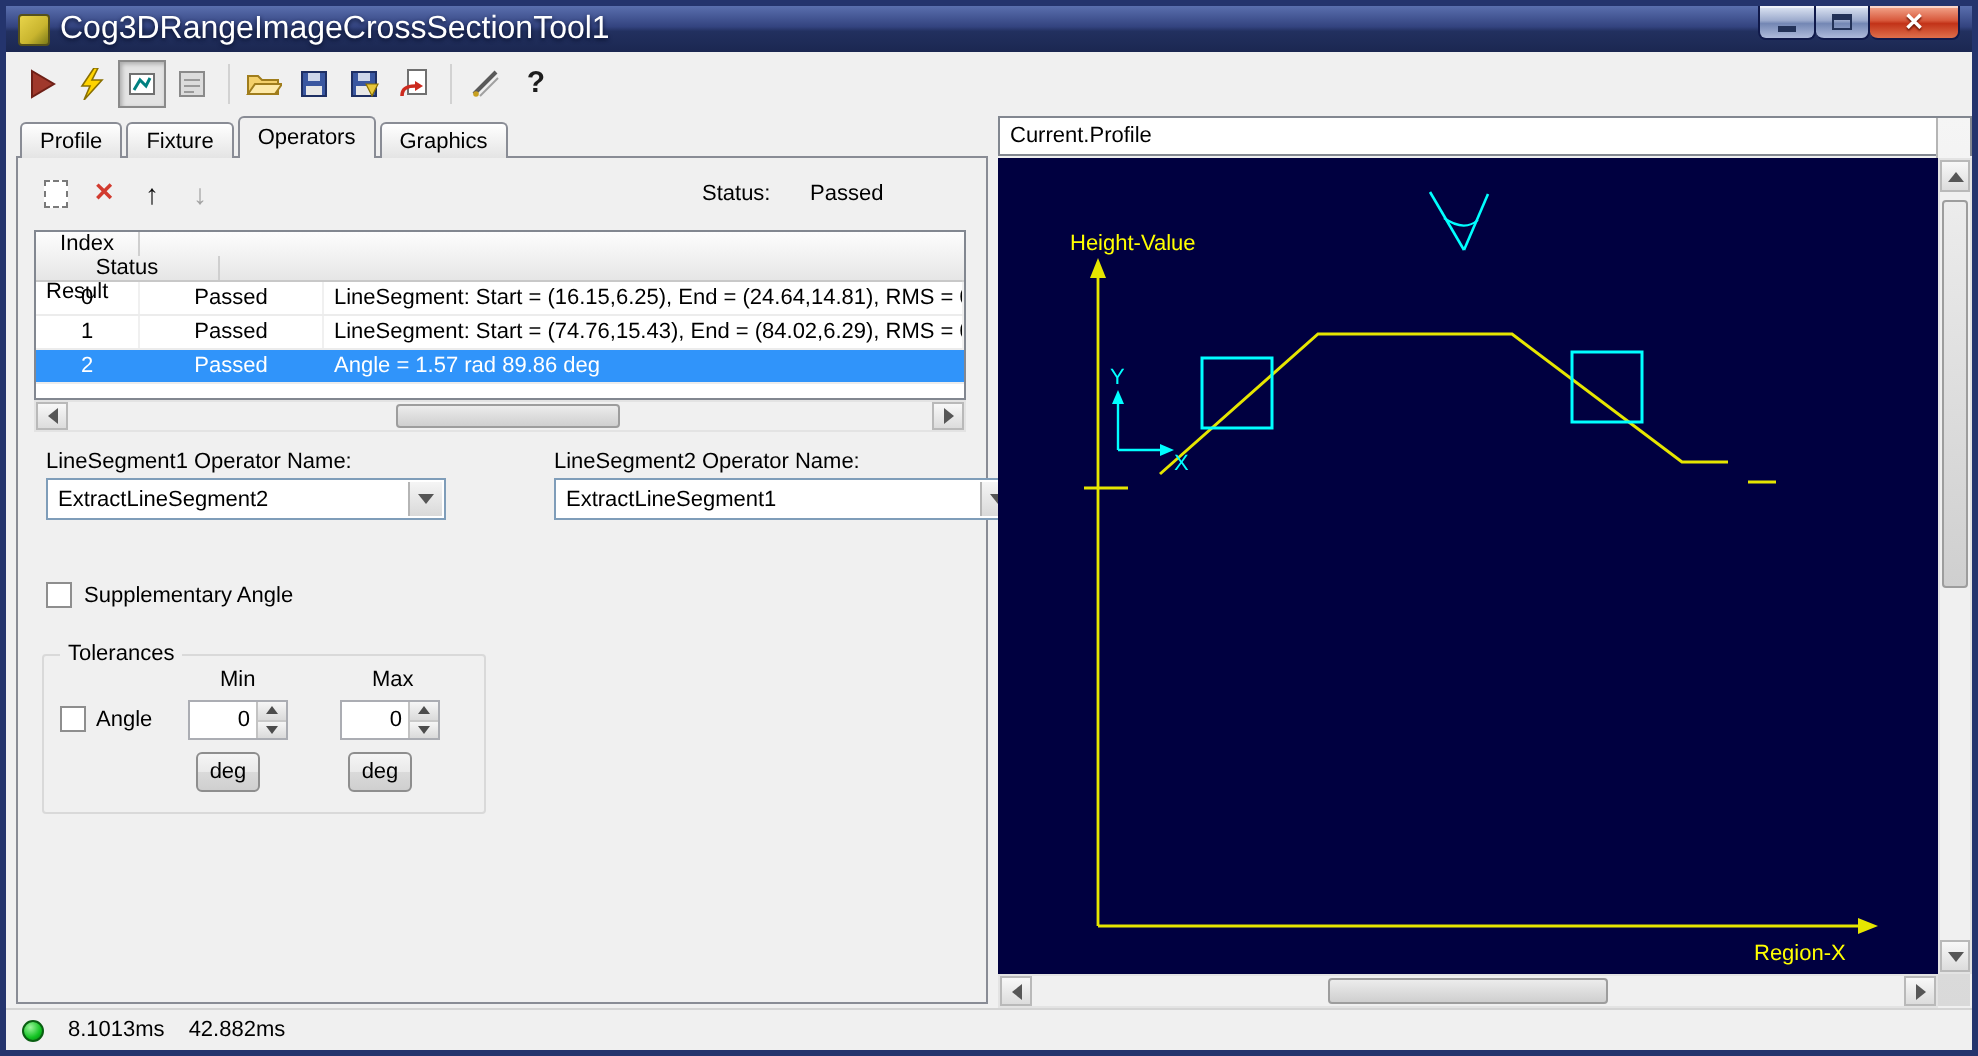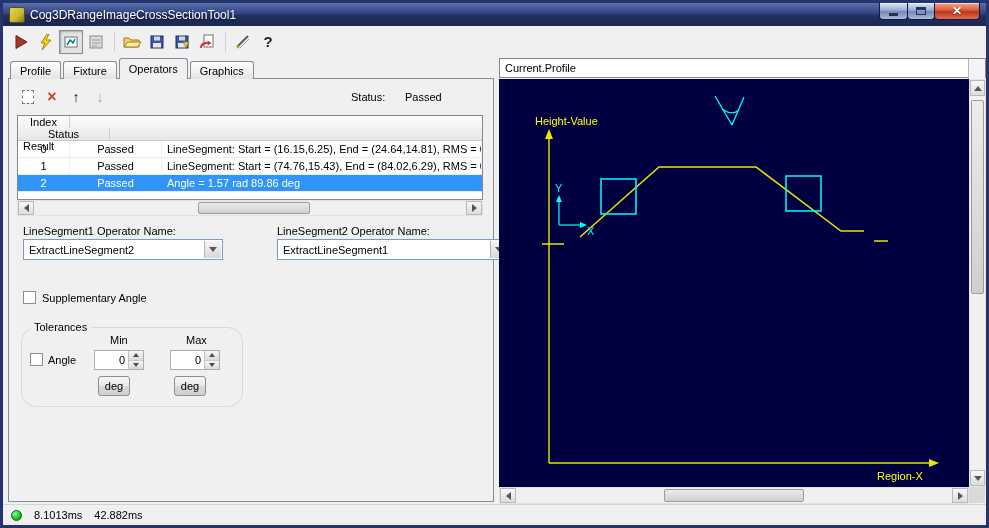--- a/index.html
+++ b/index.html
@@ -8,21 +8,21 @@
 
   .window{position:relative;width:989px;height:528px;border:3px solid #24346d;background:#f0f0f0;}
 
   
   .titlebar{position:absolute;top:0;left:0;right:0;height:23px;
     background:linear-gradient(180deg,#5a6fae 0%,#33437f 45%,#22305f 55%,#1b2751 100%);
     display:flex;align-items:center;padding:0 6px;color:#fff;}
   .app-icon{width:16px;height:16px;margin-right:5px;flex:0 0 auto;
     background:linear-gradient(135deg,#e8d44a 0%,#c9b52f 60%,#7c7a18 100%);
     border:1px solid #55501a;border-radius:2px;}
-  .title{font-size:12px;text-shadow:0 1px 2px #0a1230;white-space:nowrap;}
+  .title{font-size:16px;text-shadow:0 1px 2px #0a1230;white-space:nowrap;}
   .win-controls{position:absolute;top:0;right:6px;display:flex;gap:0;}
   .wc-btn{height:17px;border:1px solid #10194a;border-top:none;display:flex;align-items:center;justify-content:center;
     border-radius:0 0 4px 4px;box-shadow:inset 0 1px 0 rgba(255,255,255,.55);cursor:default;}
   .wc-btn.min,.wc-btn.max{background:linear-gradient(#dfe7f5,#9dabcd 45%,#7487b4 55%,#aebadb);}
   .wc-btn.min{width:29px;}
   .wc-btn.max{width:27px;border-left:none;}
   .wc-btn.close{width:45px;border-left:none;background:linear-gradient(#f4a88f,#d8593c 45%,#c23318 55%,#df6f4c);}
   .glyph-min{width:9px;height:3px;background:#233258;margin-top:6px;}
   .glyph-max{width:10px;height:8px;border:1px solid #233258;border-top:3px solid #233258;}
   .glyph-close{color:#fff;font-size:12px;font-weight:bold;line-height:1;text-shadow:0 1px 1px #6d1606;}
@@ -97,21 +97,21 @@
   .combo-seg2{left:268px;top:160px;width:232px;}
   .combo-arrow{position:absolute;right:1px;top:1px;bottom:1px;width:17px;
     background:linear-gradient(#f5f5f5,#d9d9d9);border-left:1px solid #b5b5b5;display:flex;align-items:center;justify-content:center;}
   .combo-text{white-space:nowrap;overflow:hidden;padding-right:20px;}
 
   .checkbox{width:13px;height:13px;background:#fff;border:1px solid #8e8e8e;flex:0 0 auto;}
   .check-row{position:absolute;display:flex;align-items:center;gap:6px;}
   .supp-row{left:14px;top:212px;}
 
   
-  .groupbox{position:absolute;left:12px;top:248px;width:222px;height:80px;border:1px solid #d9d9d9;border-radius:15px;}
+  .groupbox{position:absolute;left:12px;top:248px;width:222px;height:80px;border:1px solid #d9d9d9;border-radius:2px;}
   .gb-title{position:absolute;top:-7px;left:8px;background:#f0f0f0;padding:0 4px;}
   .minmax{position:absolute;top:6px;}
   .min-h{left:88px;}
   .max-h{left:164px;}
   .angle-row{position:absolute;left:8px;top:25px;display:flex;align-items:center;gap:5px;}
   .spinner{position:absolute;top:22px;width:50px;height:20px;border:1px solid #abadb3;background:#fff;}
   .spin-1{left:72px;}
   .spin-2{left:148px;}
   .spin-input{position:absolute;inset:0;border:none;outline:none;width:100%;height:100%;
     font:11px "Liberation Sans",sans-serif;text-align:right;padding-right:18px;background:transparent;}

